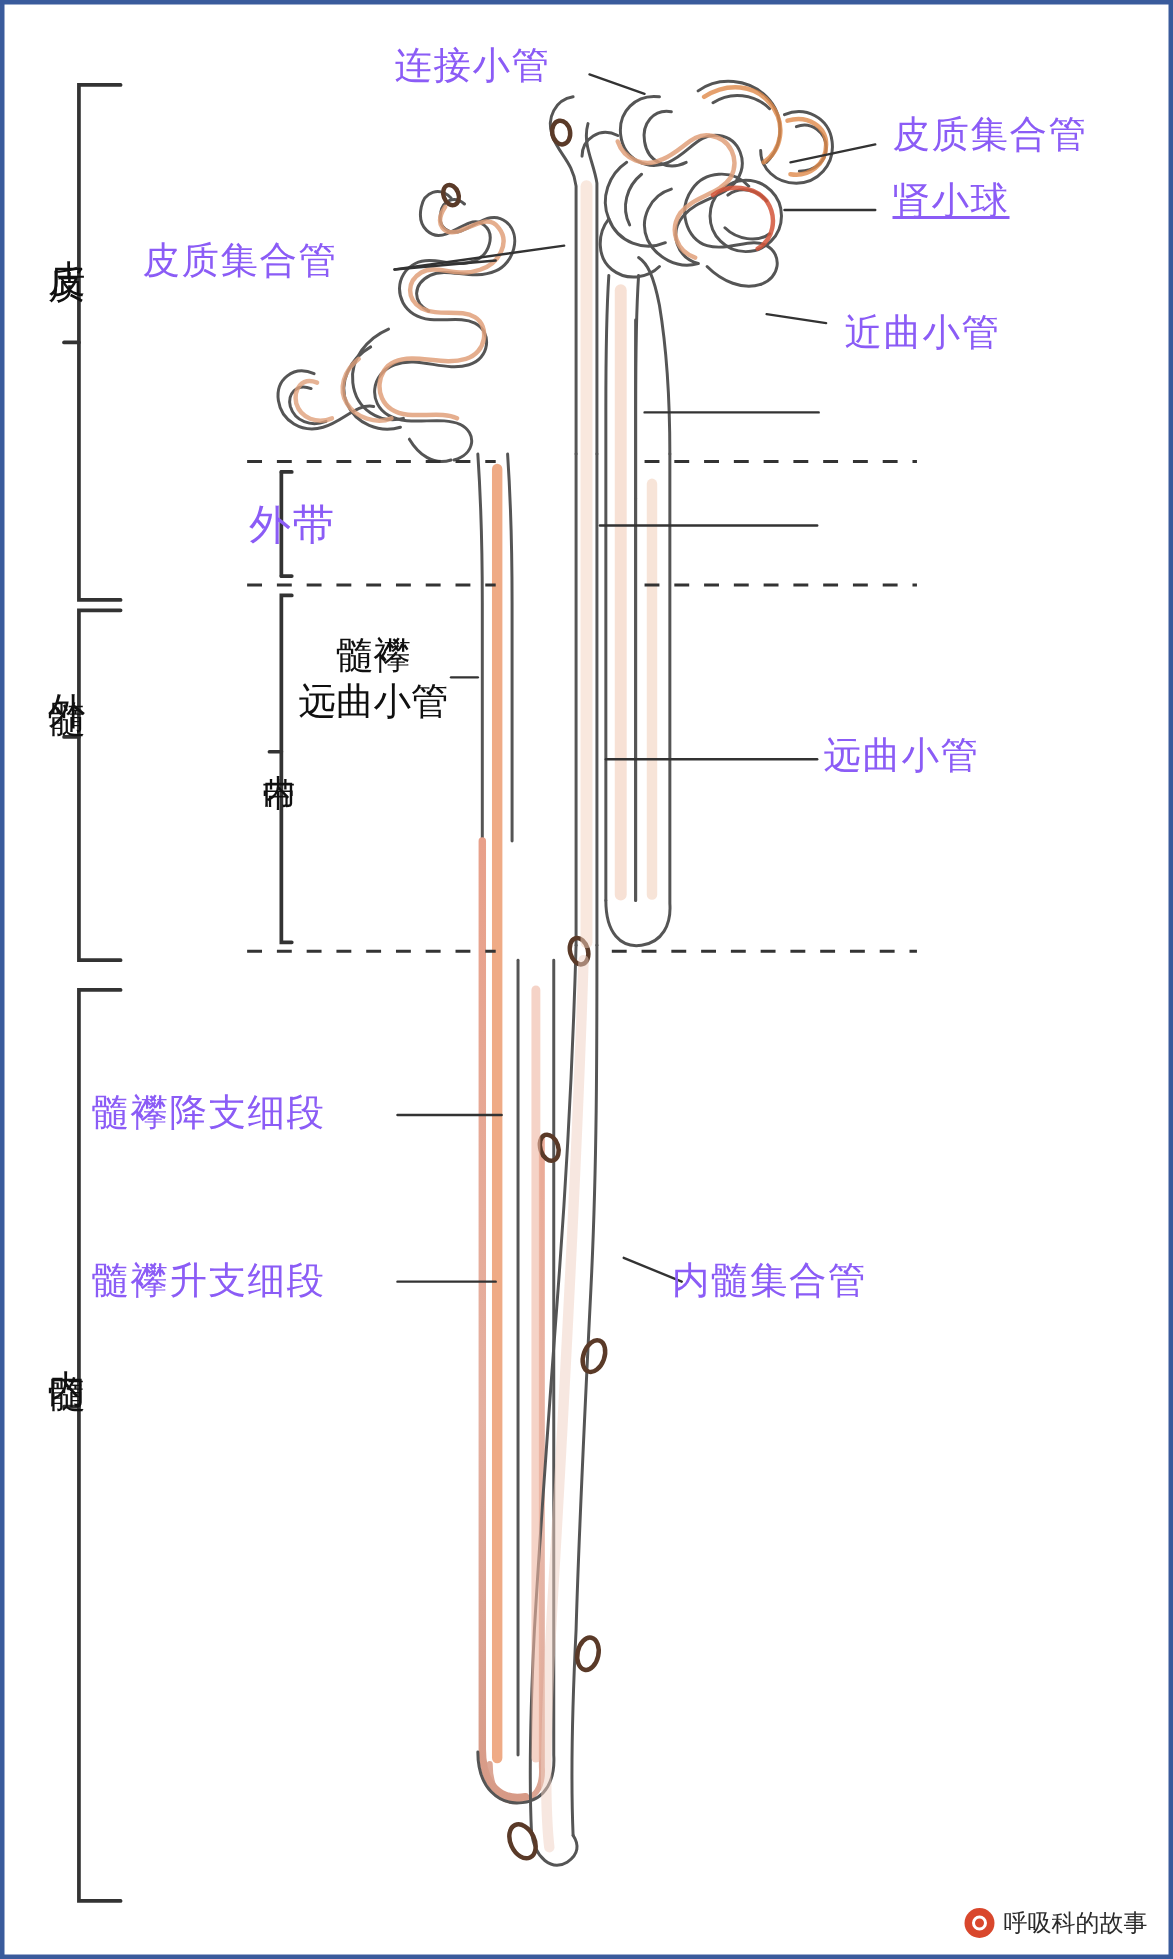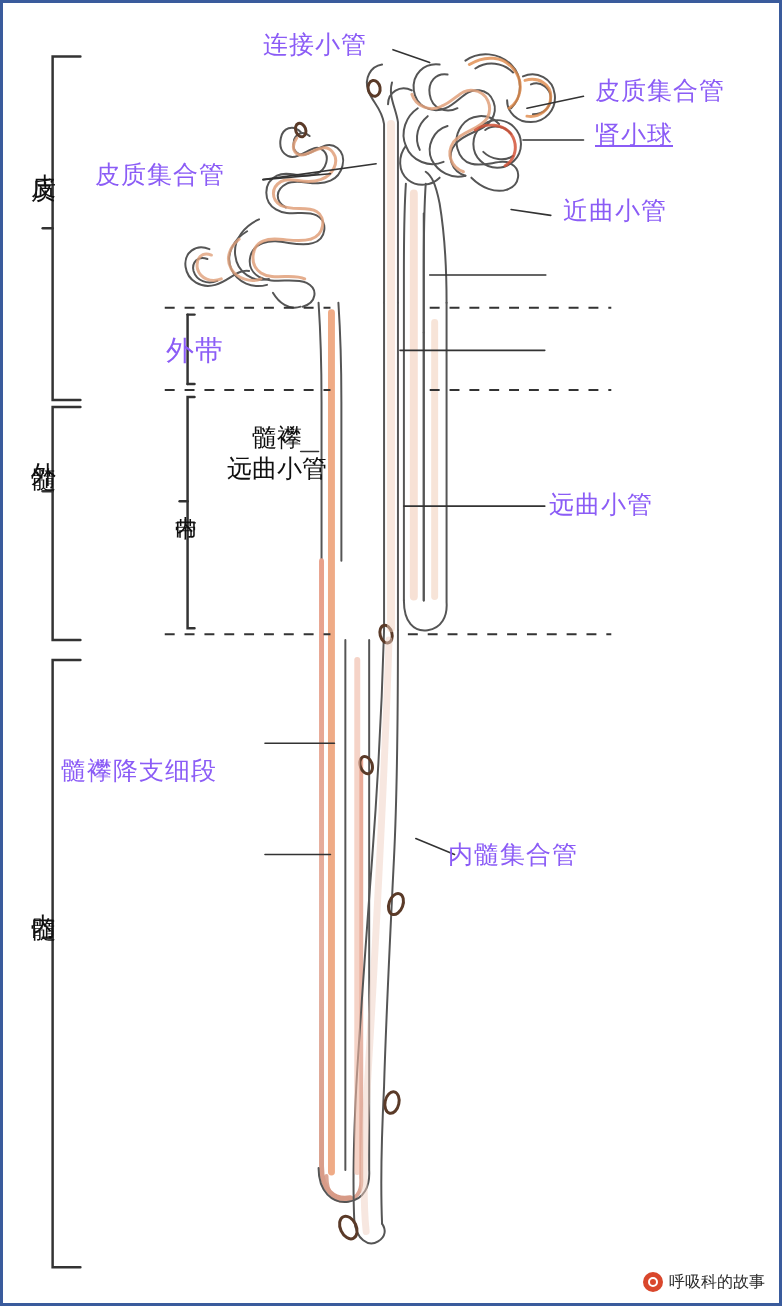--- a/index.html
+++ b/index.html
@@ -52,21 +52,20 @@
     letter-spacing: 2px;
   }
   .two-line {
     position: absolute;
     font-family: "Liberation Serif", "DejaVu Serif", serif;
     font-size: 25px;
     color: #101010;
     line-height: 1.22;
     text-align: center;
     white-space: nowrap;
-    margin-left: 28px;
   }
   
   #watermark {
     position: absolute;
     right: 14px;
     bottom: 10px;
     display: flex;
     align-items: flex-start;
     gap: 6px;
     font-family: "Liberation Sans", sans-serif;
@@ -273,29 +272,30 @@
   <div class="vert" style="left: 28px; top: 440px;">外髓</div>
   <div class="vert" style="left: 28px; top: 890px;">内髓</div>
 
   <div class="lbl small" style="left: 163px; top: 332px;">外带</div>
   <div class="vert small" style="left: 172px; top: 495px;">内带</div>
 
   <div class="lbl" style="left: 260px; top: 28px;">连接小管</div>
   <div class="lbl" style="left: 592px; top: 74px;">皮质集合管</div>
   <div class="lbl" style="left: 592px; top: 118px; text-decoration: underline;">肾小球</div>
   <div class="lbl" style="left: 92px; top: 158px;">皮质集合管</div>
-  <div class="lbl" style="left: 560px; top: 194px;">近曲小管</div>
+  <div class="lbl" style="left: 560px; top: 206px;">近曲小管</div>
 
   <div class="two-line" style="left: 196px; top: 420px;">
     <span>髓襻</span><br>
     <span>远曲小管</span>
   </div>
 
   <div class="lbl" style="left: 546px; top: 488px;">远曲小管</div>
-  <div class="lbl" style="left: 58px; top: 726px; margin-top: 28px;">髓襻降支细段</div>
+  <div class="lbl" style="left: 58px; top: 726px;">髓襻降支细段</div>
+  <div class="lbl" style="left: 58px; top: 838px;">髓襻升支细段</div>
   <div class="lbl" style="left: 445px; top: 838px;">内髓集合管</div>
 
   <div id="watermark">
     <span class="wm-logo"></span>
     <span>呼吸科的故事</span>
   </div>
 
 </div>
 
 </body></html>

